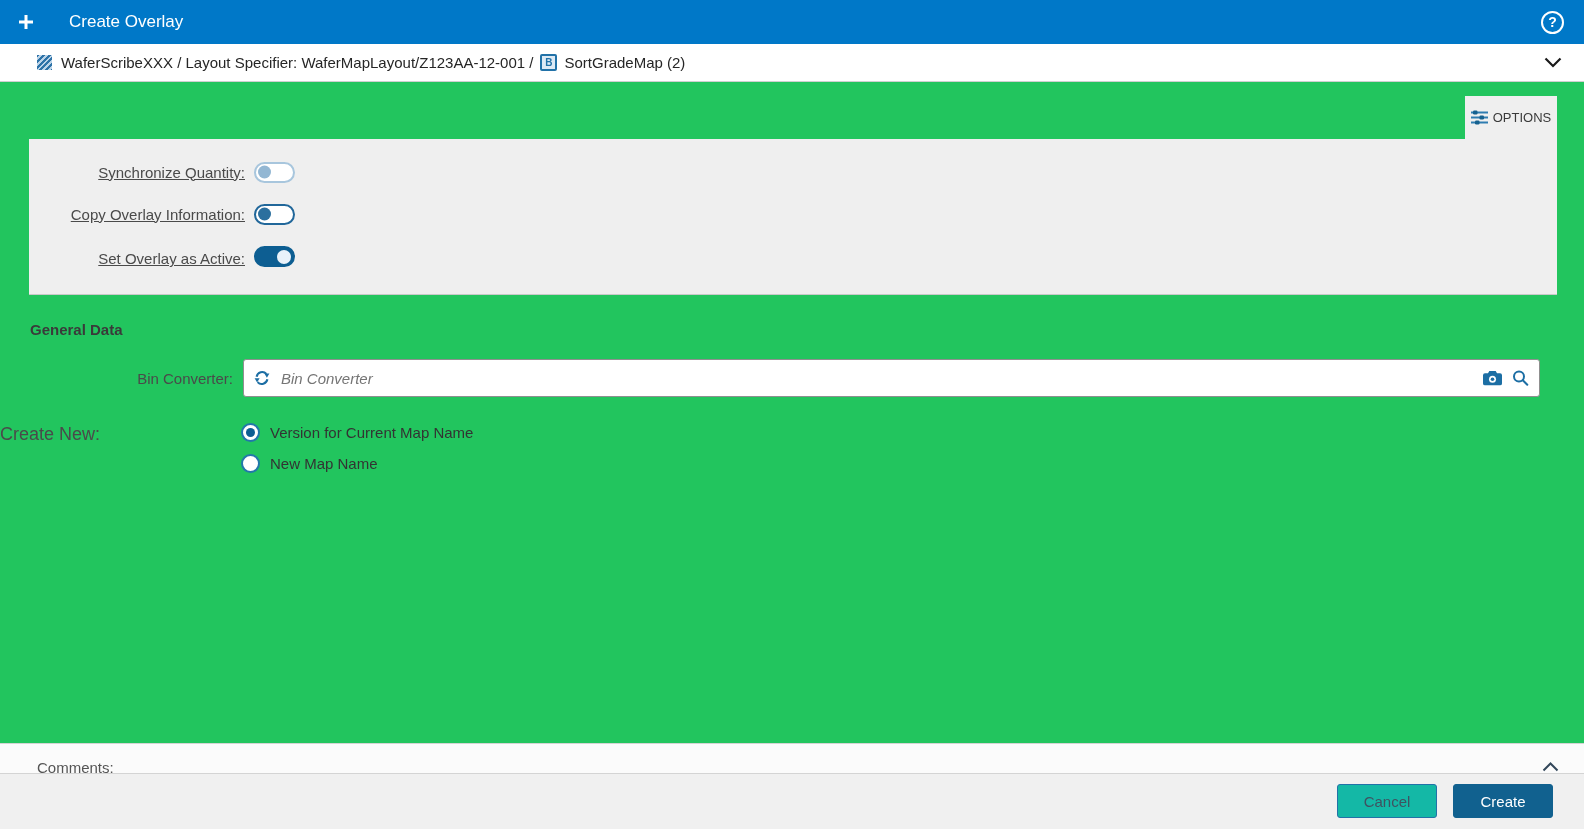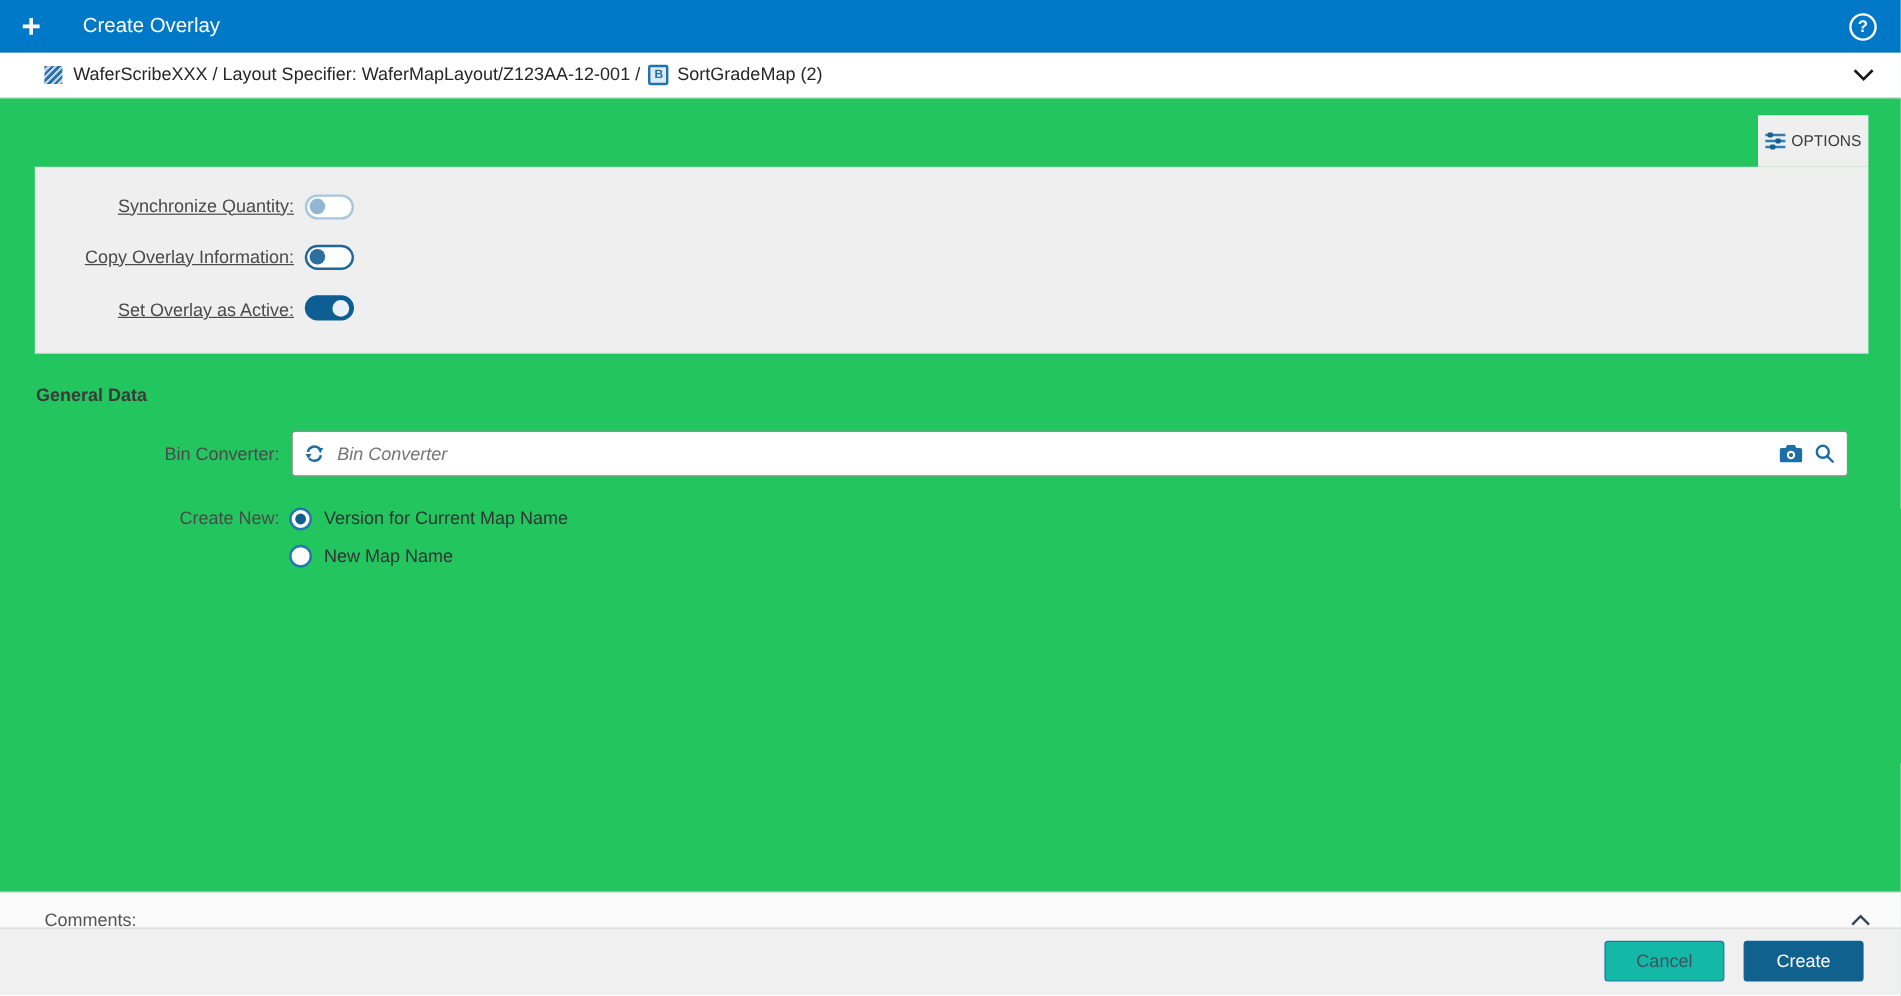--- a/index.html
+++ b/index.html
@@ -53,21 +53,21 @@
   .bin-field { position:absolute; top:277px; left:243px; width:1297px; height:38px; background:#ffffff;
                border:1px solid #8f8f8f; border-radius:3px; }
   .bin-field input { width:100%; height:100%; border:none; outline:none; background:transparent;
                      padding:0 74px 0 37px; font-size:15px; font-family:"Liberation Sans",sans-serif; color:#333; }
   .bin-field input::placeholder { font-style:italic; color:#757575; opacity:1; }
   .field-ic { position:absolute; top:50%; transform:translateY(-50%); display:flex; cursor:pointer; }
   .ic-refresh { left:10px; }
   .ic-camera  { right:37px; }
   .ic-search  { right:10px; }
 
-  .create-label { position:absolute; top:342px; left:0; width:233px; text-align:right; font-size:15px; color:#4a4a4a; }
+  .create-label { position:absolute; top:342px; left:0; width:233px; text-align:left; font-size:18px; color:#4a4a4a; }
   .radio-row { position:absolute; left:241px; display:flex; align-items:center; gap:10px; cursor:pointer;text-align:center; }
   .radio-row.r1 { top:341px; } .radio-row.r2 { top:372px; }
   .radio-circle { width:19px; height:19px; border:2px solid #2277ab; border-radius:50%; background:#fff;
                   display:flex; align-items:center; justify-content:center; flex:0 0 auto; }
   .radio-circle .dot { width:9px; height:9px; border-radius:50%; background:#0d5e92; display:none; }
   .radio-row.selected .radio-circle .dot { display:block; }
   .radio-row .rlabel { font-size:15px; color:#333; }
 
   
   .comments-bar { height:31px; background:#fbfbfb; border-top:1px solid #d4d4d4; border-bottom:1px solid #d4d4d4;

